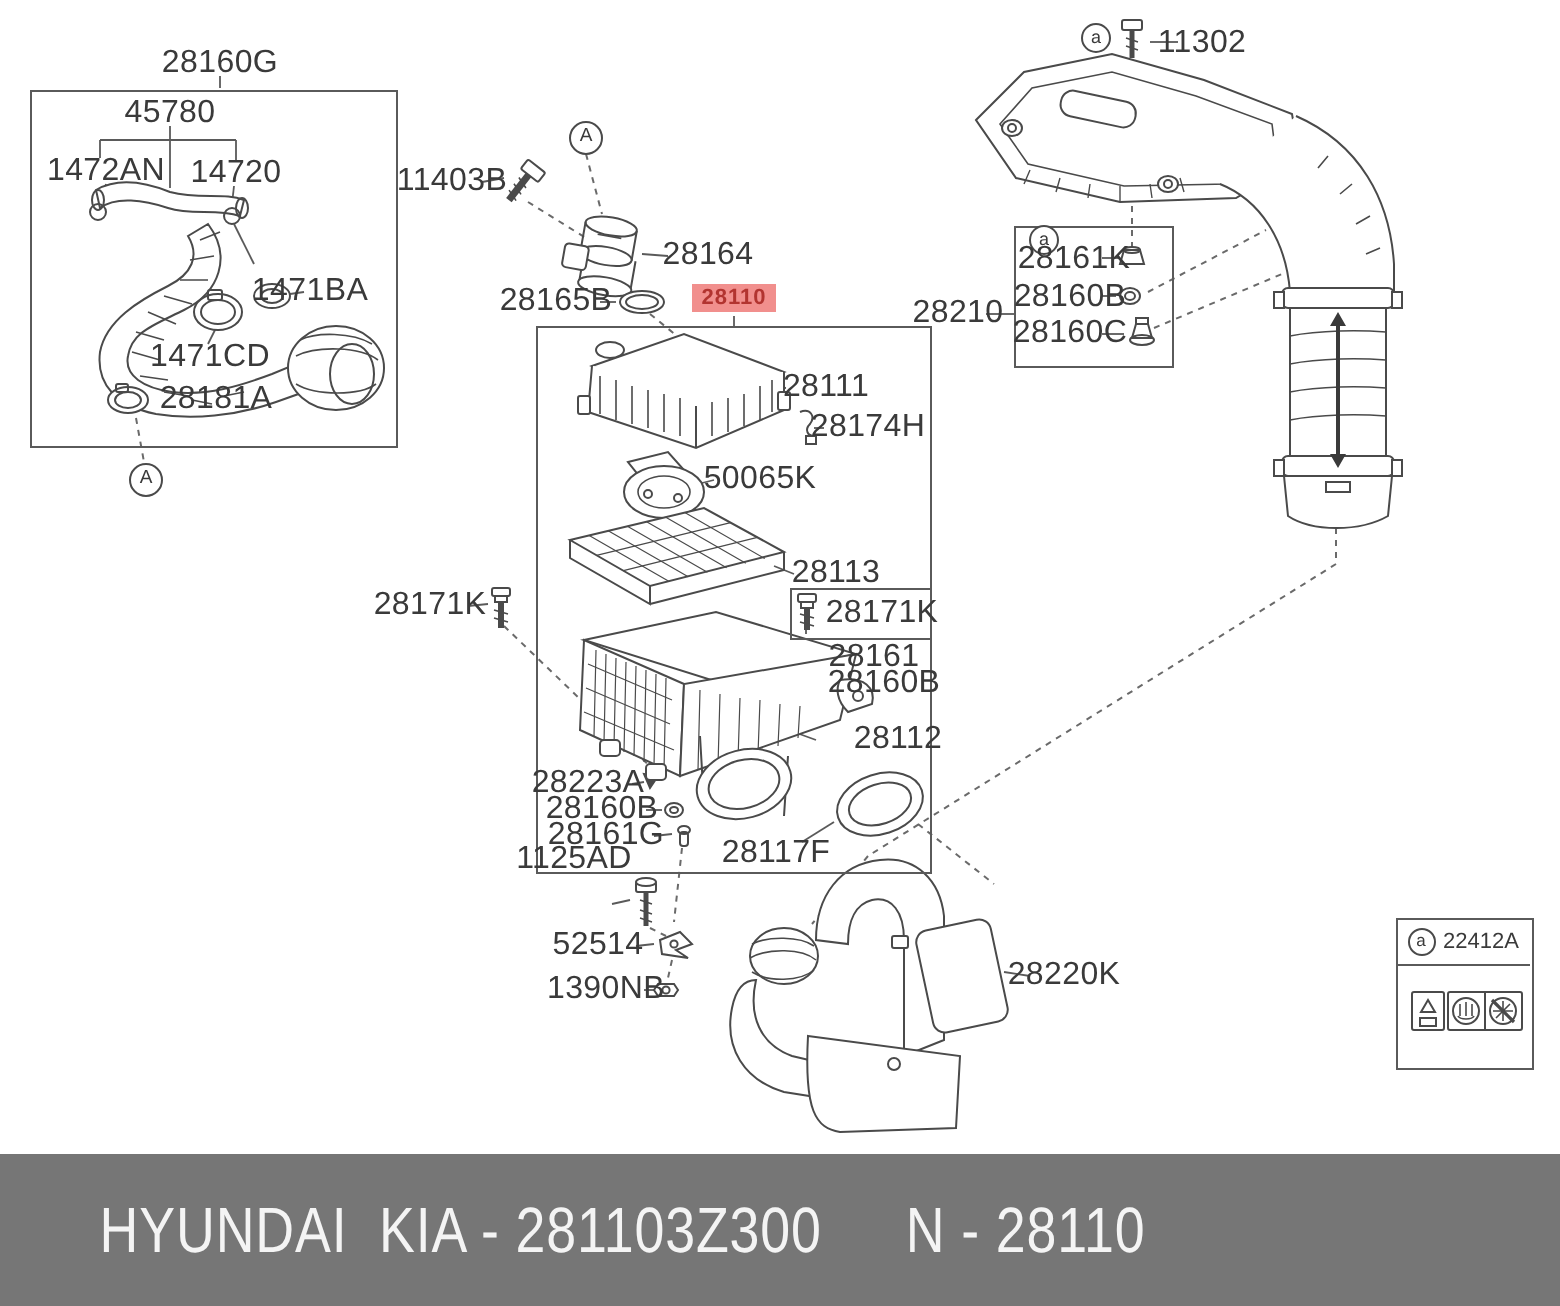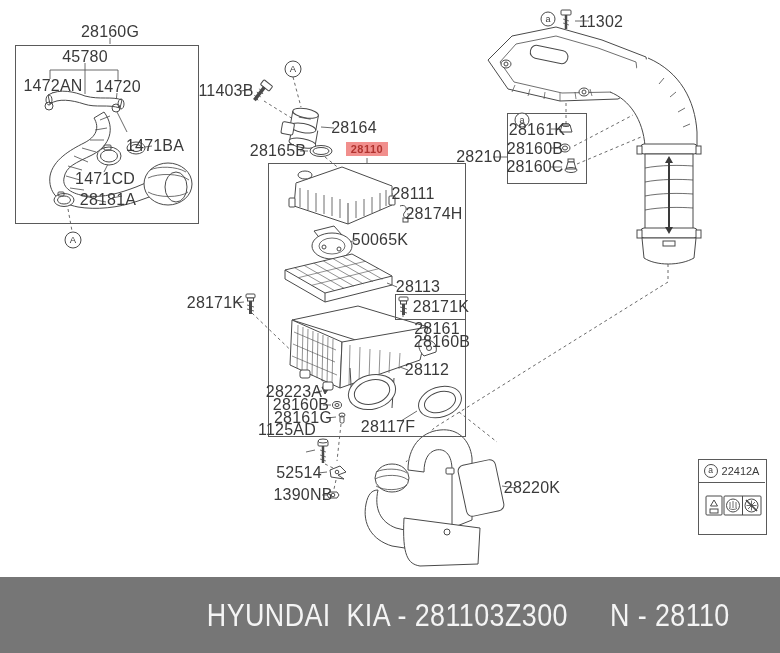--- a/index.html
+++ b/index.html
@@ -10,21 +10,21 @@
   .lbl{position:absolute;z-index:3;font-size:16px;color:#3a3a3a;white-space:pre;
        transform:translate(-50%,-50%);letter-spacing:.2px;}
   .marker{position:absolute;z-index:3;width:15px;height:15px;border:1.3px solid #4a4a4a;
           border-radius:50%;background:#fff;color:#3a3a3a;font-size:9.5px;line-height:14px;
           text-align:center;transform:translate(-50%,-50%);}
   .marker.sm{width:13px;height:13px;font-size:9px;line-height:12px;}
   .hl{position:absolute;z-index:3;background:#f18f8d;color:#b23430;font-size:11px;
       font-weight:bold;letter-spacing:.5px;padding:1px 0;width:42px;text-align:center;
       transform:translate(-50%,-50%);}
   .banner{position:absolute;z-index:4;left:0;top:577px;width:780px;height:76px;
-          background:#767676;display:flex;align-items:center;justify-content:flex-end;}
+          background:#767676;display:flex;align-items:center;justify-content:flex-start;}
   .banner-inner{display:flex;gap:50px;transform:scaleX(.84);color:#f4f4f4;
                 font-size:32px;letter-spacing:.5px;}
   .banner-inner span{white-space:pre;}
   .wbox-header{position:absolute;z-index:3;left:698px;top:459px;width:67px;height:23px;
                border-bottom:1px solid #5a5a5a;display:flex;align-items:center;
                justify-content:center;gap:4px;}
   .wbox-header .wmark{width:12px;height:12px;border:1.2px solid #4a4a4a;border-radius:50%;
                font-size:8.5px;line-height:11px;text-align:center;color:#3a3a3a;}
   .wbox-header .wtxt{font-size:11px;color:#3a3a3a;}
 </style>
@@ -333,21 +333,21 @@
   <div class="hl" style="left:367px;top:149px">28110</div>
 
   <div class="lbl" style="left:413px;top:194px">28111</div>
   <div class="lbl" style="left:434px;top:214px">28174H</div>
   <div class="lbl" style="left:380px;top:240px">50065K</div>
   <div class="lbl" style="left:418px;top:287px">28113</div>
   <div class="lbl" style="left:215px;top:303px">28171K</div>
   <div class="lbl" style="left:441px;top:307px">28171K</div>
   <div class="lbl" style="left:437px;top:329px">28161</div>
   <div class="lbl" style="left:442px;top:342px">28160B</div>
-  <div class="lbl" style="left:427px;top:370px">28112</div>
+  <div class="lbl" style="left:449px;top:370px">28112</div>
   <div class="lbl" style="left:294px;top:392px">28223A</div>
   <div class="lbl" style="left:301px;top:405px">28160B</div>
   <div class="lbl" style="left:303px;top:418px">28161G</div>
   <div class="lbl" style="left:388px;top:427px">28117F</div>
 
   <div class="lbl" style="left:287px;top:430px">1125AD</div>
   <div class="lbl" style="left:299px;top:473px">52514</div>
   <div class="lbl" style="left:303px;top:495px">1390NB</div>
 
   <div class="lbl" style="left:532px;top:488px">28220K</div>

